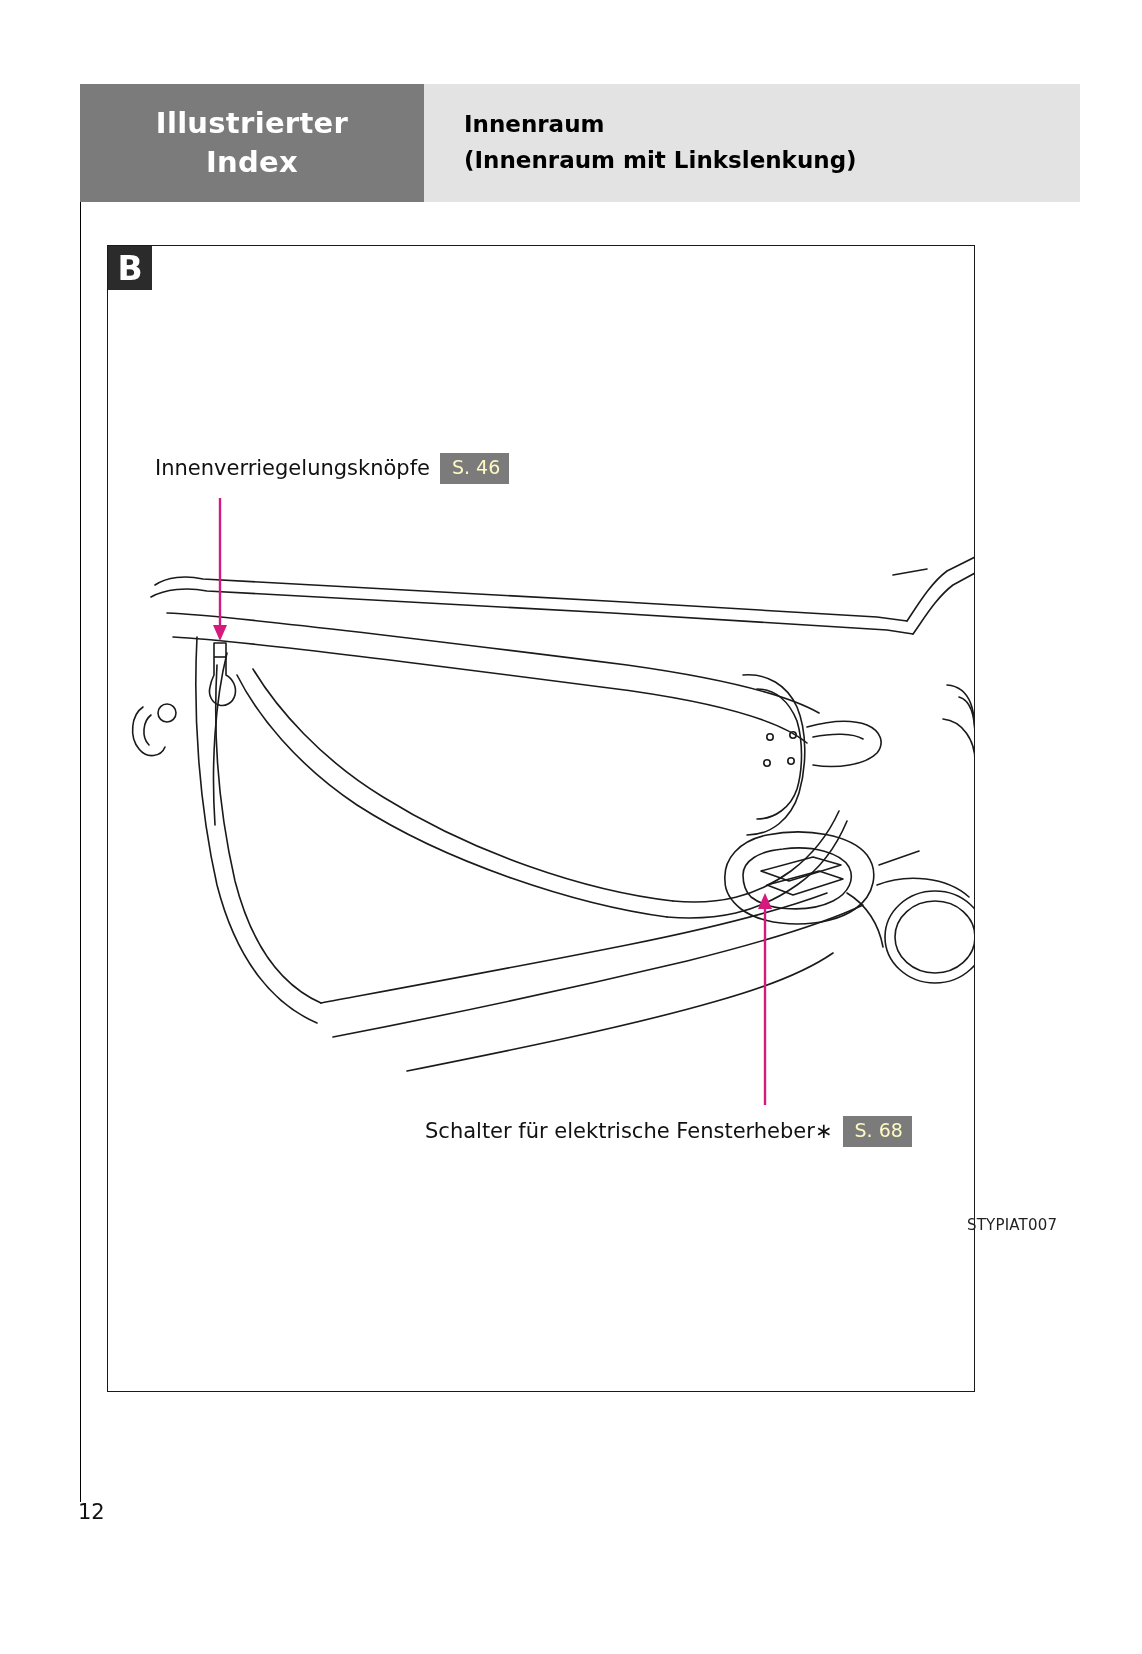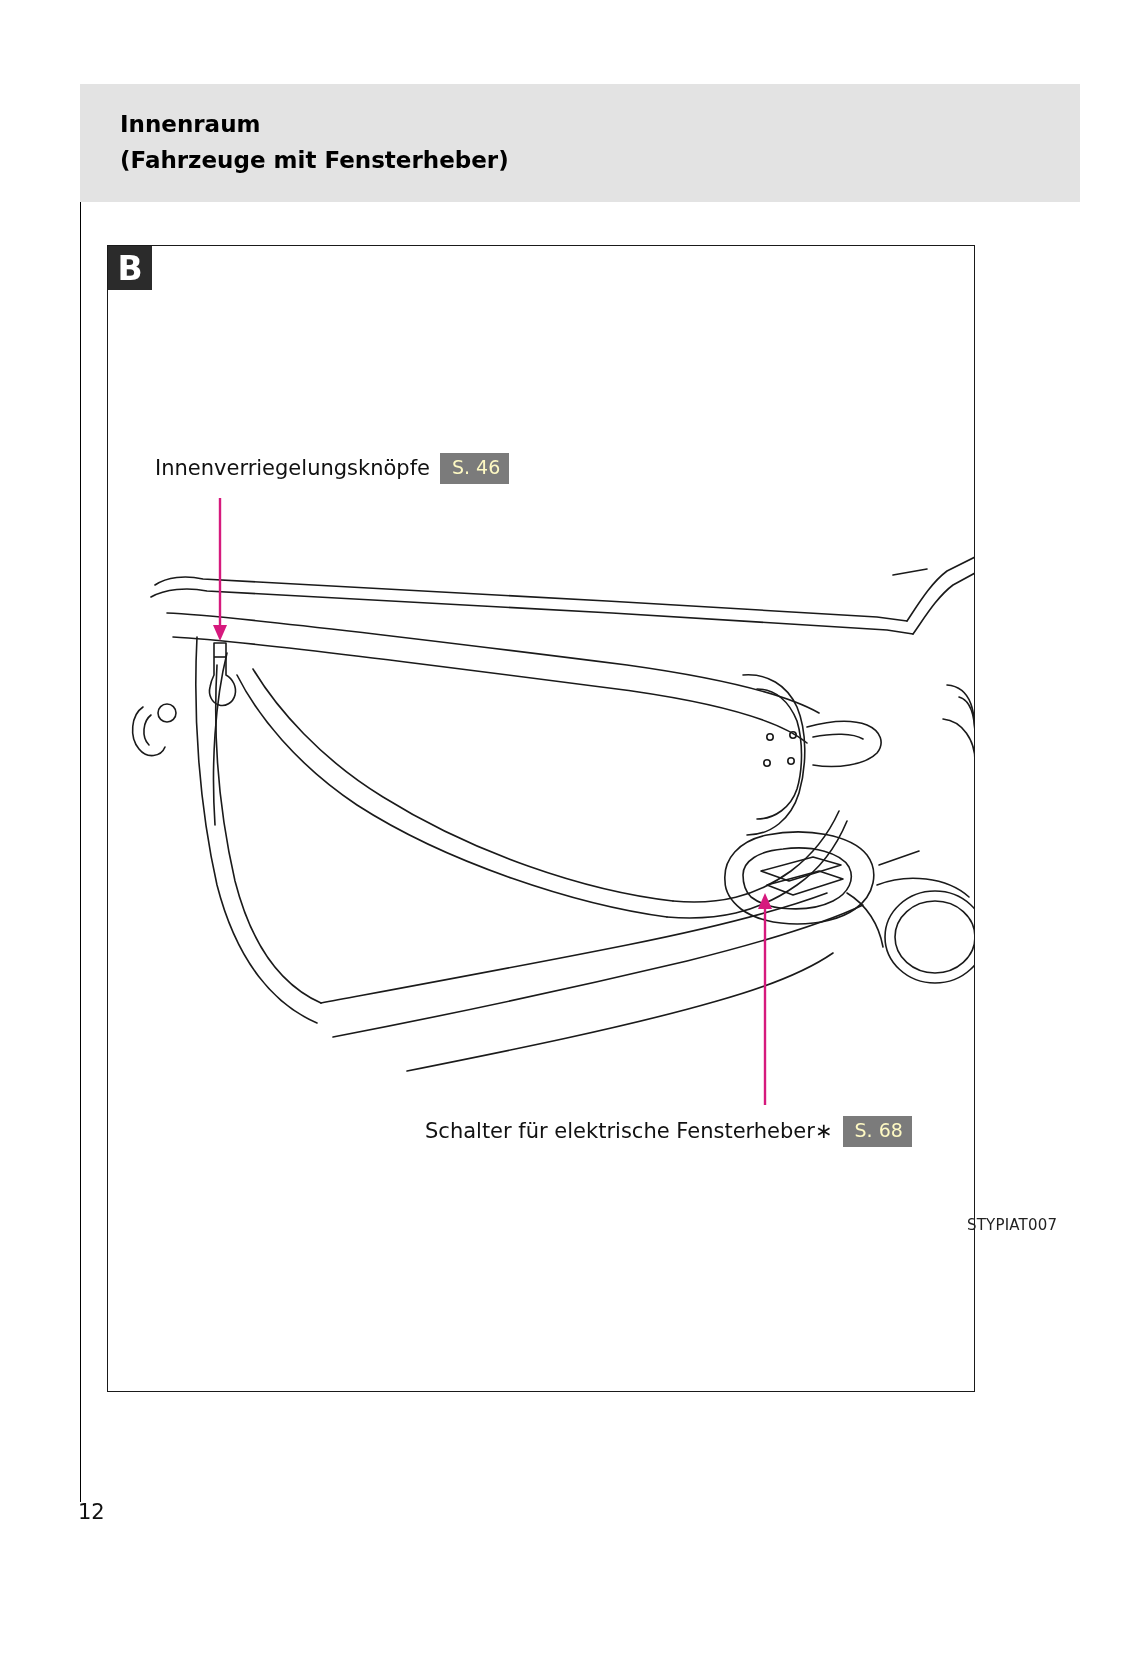--- a/index.html
+++ b/index.html
@@ -152,23 +152,27 @@
   }
 </style>
 </head>
 <body>
 
 <div class="page">
 
   <div class="left-rule"></div>
 
   <div class="header">
+    <div class="header-left">
+      <span>Illustrierter</span>
+      <span>Index</span>
+    </div>
     <div class="header-right">
       <span>Innenraum</span>
-      <span>(Fahrzeuge mit Fensterheber)</span>
+      <span>(Innenraum mit Linkslenkung)</span>
     </div>
   </div>
 
   <div class="illus-frame"></div>
   <div class="section-badge">B</div>
 
   <div class="drawing">
     <svg width="868" height="1147" viewBox="0 0 868 1147" xmlns="http://www.w3.org/2000/svg">
       <g fill="none" stroke="#1a1a1a" stroke-width="1.6" stroke-linecap="round" stroke-linejoin="round">
 

